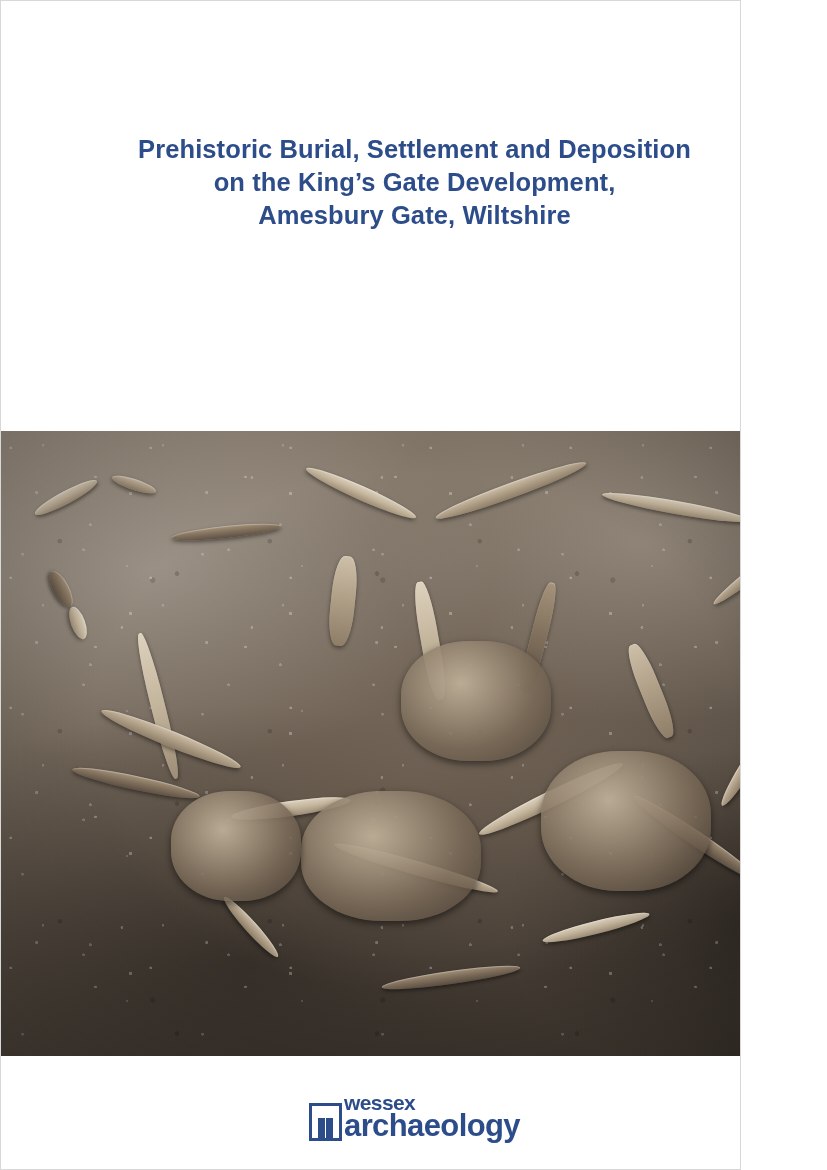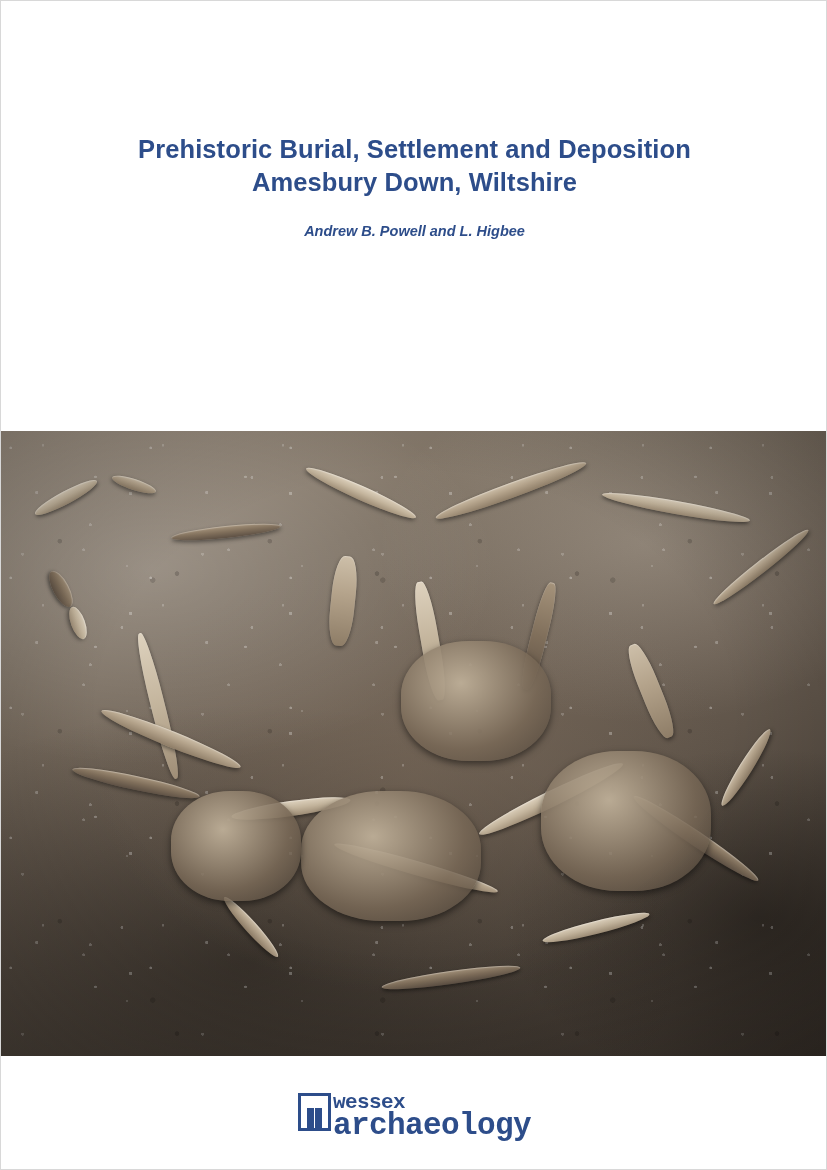--- a/index.html
+++ b/index.html
@@ -5,21 +5,21 @@
   html, body {
     margin: 0;
     padding: 0;
     background: #ffffff;
   }
   body {
     font-family: "Liberation Sans", sans-serif;
   }
   .page {
     position: relative;
-    width: 827px;
+    width: 741px;
     height: 1170px;
     background: #ffffff;
     overflow: hidden;
     box-sizing: border-box;
     border: 1px solid #d8d8d8;
   }
   
   .title-block {
     position: absolute;
     top: 132px;
@@ -125,23 +125,22 @@
     position: absolute;
     left: 0;
     bottom: 28px;
     width: 827px;
     display: flex;
     align-items: center;
     justify-content: center;
   }
   .logo {
     display: flex;
-    align-items: flex-start;
+    align-items: flex-end;
     gap: 2px;
-    font-family: Liberation Mono, monospace;
   }
   .logo-mark {
     width: 33px;
     height: 38px;
     border: 3.5px solid #2d4d8a;
     display: flex;
     align-items: flex-end;
     justify-content: center;
     box-sizing: border-box;
     position: relative;
@@ -176,23 +175,23 @@
   .logo-text .l2 { font-size: 31px; }
 </style>
 </head>
 <body>
 
 <div class="page">
 
   <div class="title-block">
     <h1 class="doc-title">
       <span class="line">Prehistoric Burial, Settlement and Deposition</span>
-      <span class="line">Amesbury Down, Wiltshire</span>
+      <span class="line">on the King’s Gate Development,</span>
+      <span class="line">Amesbury Gate, Wiltshire</span>
     </h1>
-    <div class="authors">Andrew B. Powell and L. Higbee</div>
   </div>
 
   <div class="cover-photo">
     <div class="photo-base"></div>
     <div class="speckle"></div>
 
     <div class="bone pale" style="left:30px;  top:60px;  width:70px;  height:13px; transform:rotate(-28deg);"></div>
     <div class="bone" style="left:110px; top:48px;  width:46px;  height:11px; transform:rotate(18deg);"></div>
     <div class="bone dark" style="left:170px; top:95px;  width:110px; height:12px; transform:rotate(-6deg);"></div>
     <div class="bone pale" style="left:300px; top:55px;  width:120px; height:14px; transform:rotate(24deg);"></div>

